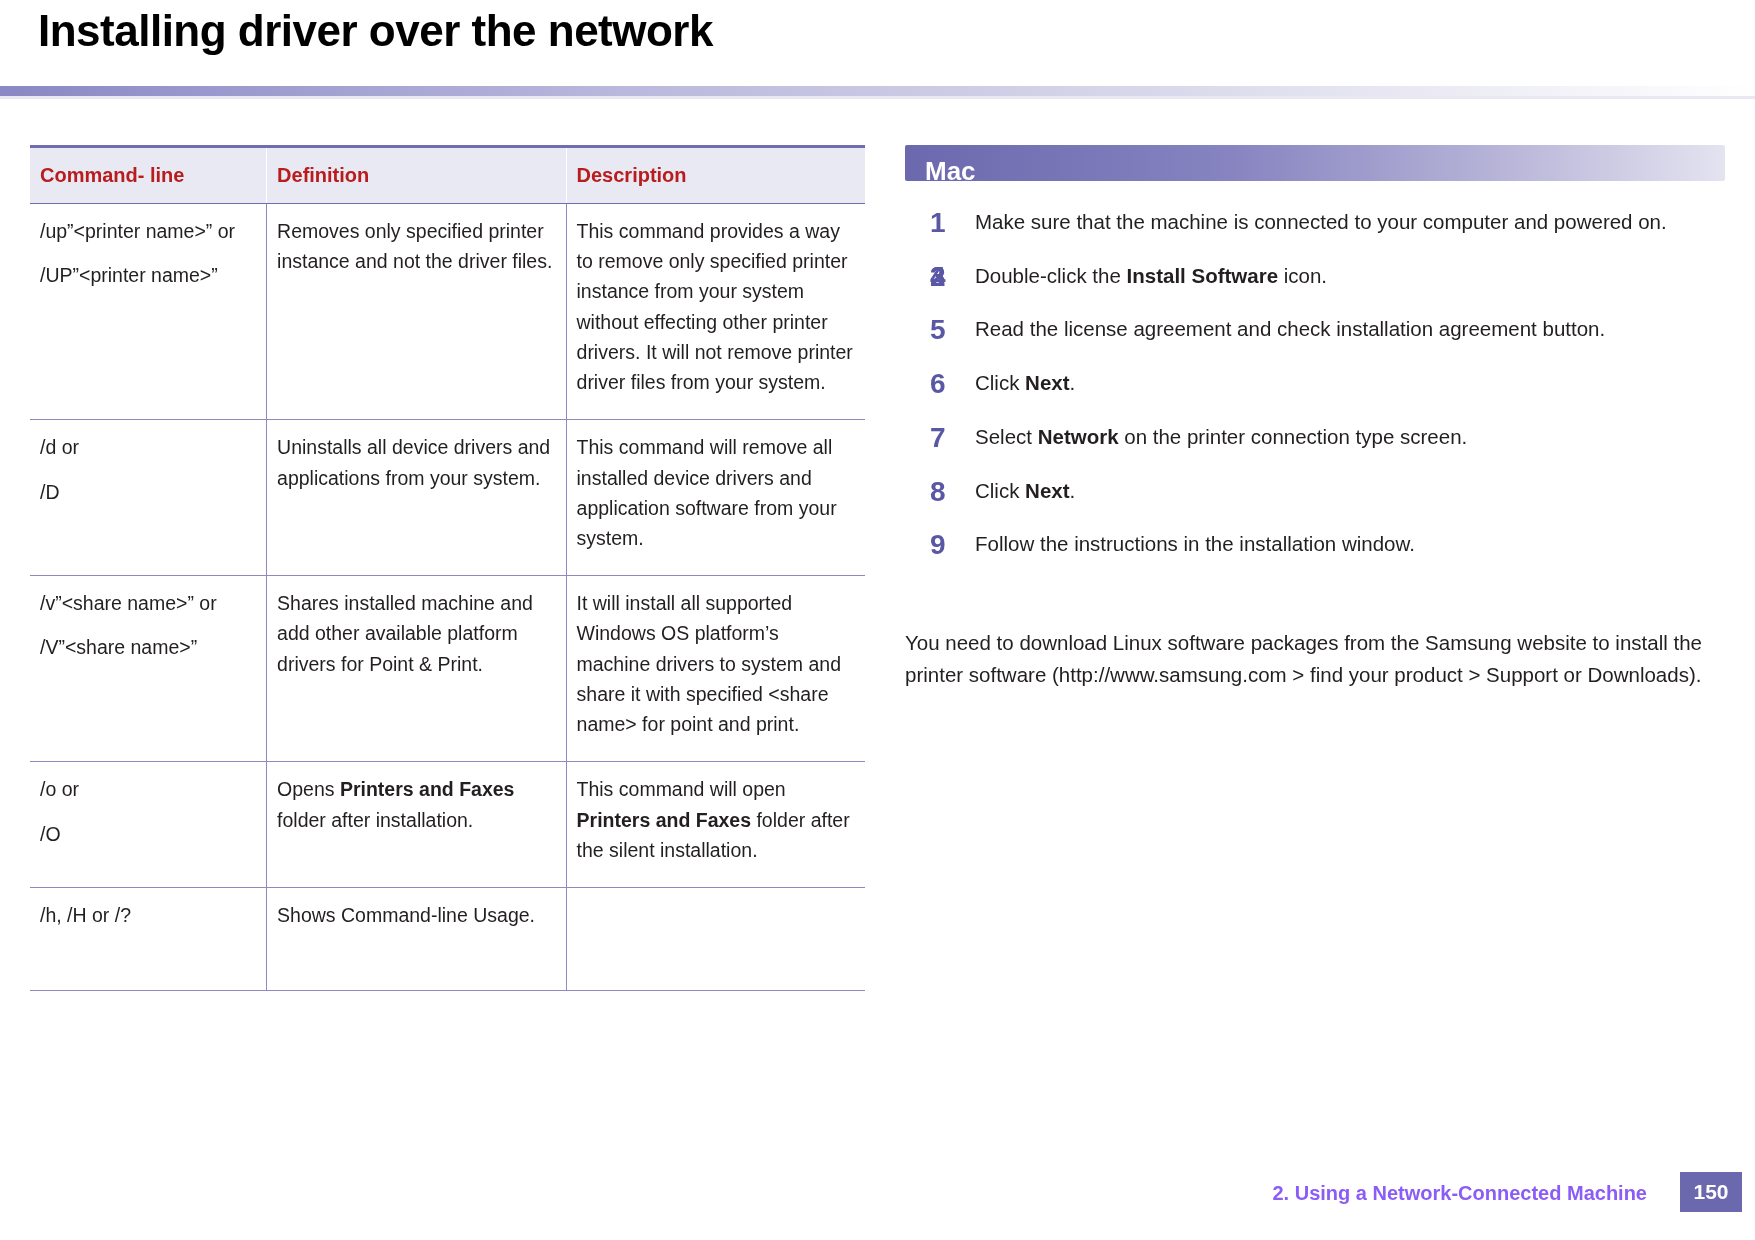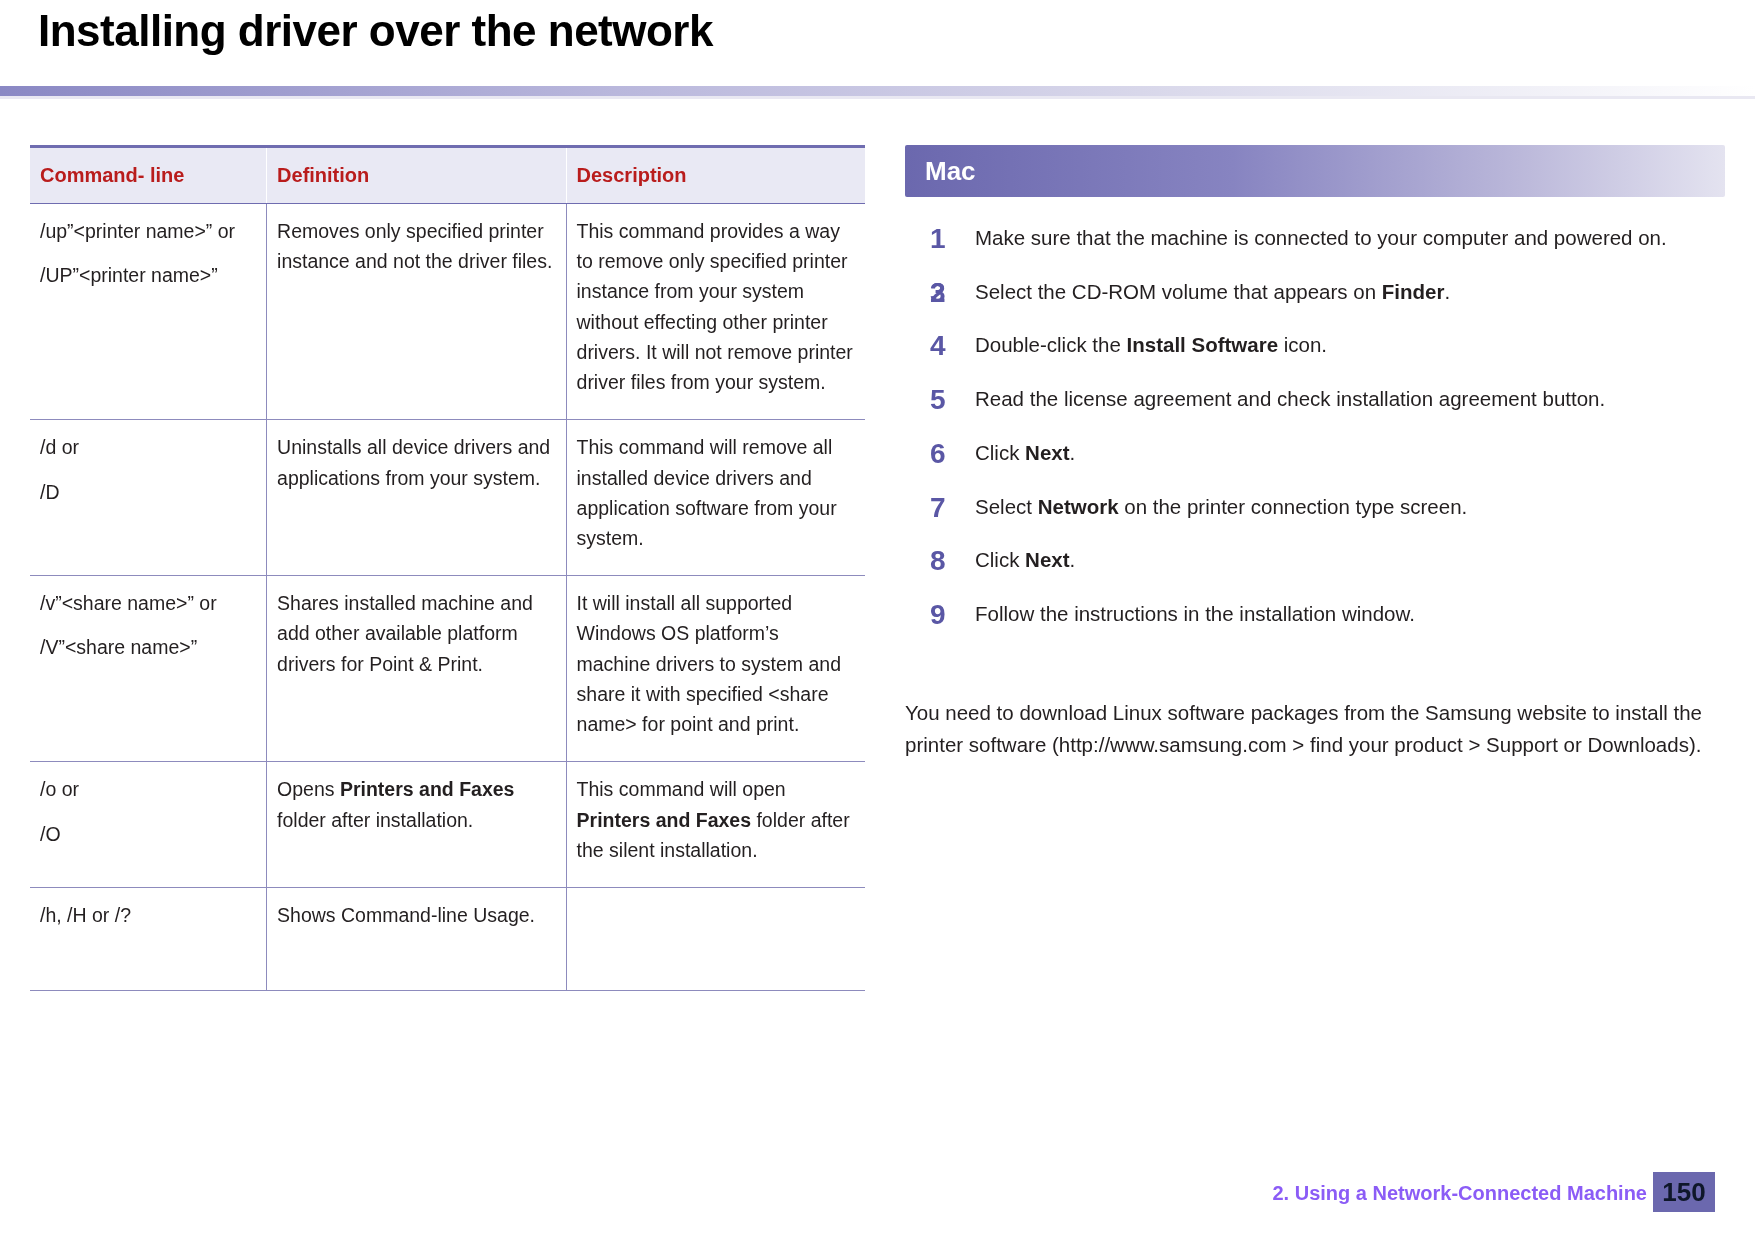--- a/index.html
+++ b/index.html
@@ -102,21 +102,21 @@
   table.cmd-table td p:last-child {
     margin-bottom: 0;
   }
   table.cmd-table tr.last-row td {
     padding-bottom: 60px;
   }
   b { font-weight: bold; }
   
   .section-bar {
     position: relative;
-    height: 52px;
+    height: 36px;
     background: linear-gradient(to right, #6b68ae 0%, #8a87c3 45%, #c9c7e2 80%, #ece(255) 100%);
     background: linear-gradient(to right, #6b68ae 0%, #8784c1 40%, #bbb8da 75%, #e4e3f0 100%);
     border-radius: 2px;
     margin-bottom: 26px;
     padding-left: 44px;
   }
   .section-bar span {
     position: absolute;
     left: 20px;
     top: 11px;
@@ -163,27 +163,27 @@
     position: absolute;
     right: 108px;
     top: 10px;
     font-size: 20px;
     font-weight: bold;
     color: #8b5cf6;
     white-space: nowrap;
   }
   .footer-page {
     position: absolute;
-    right: 40px;
+    right: 13px;
     top: 0;
     width: 62px;
     height: 40px;
     background: #6b68ae;
-    color: #0f172a;
-    font-size: 26px;
+    color: #ffffff;
+    font-size: 21px;
     font-weight: bold;
     text-align: center;
     line-height: 40px;
   }
 </style>
 </head>
 <body>
 
 <div class="page">
 
@@ -257,21 +257,20 @@
     <ol class="steps">
       <li>
         <span class="num">1</span>
         <span>Make sure that the machine is connected to your computer and powered on.</span>
       </li>
       <li>
         <span class="num">2</span>
       </li>
       <li>
         <span class="num">3</span>
-        <span>Select the CD-ROM volume that appears on <b>Finder</b>.</span>
       </li>
       <li>
         <span class="num">4</span>
         <span>Double-click the <b>Install Software</b> icon.</span>
       </li>
       <li>
         <span class="num">5</span>
         <span>Read the license agreement and check installation agreement button.</span>
       </li>
       <li>

